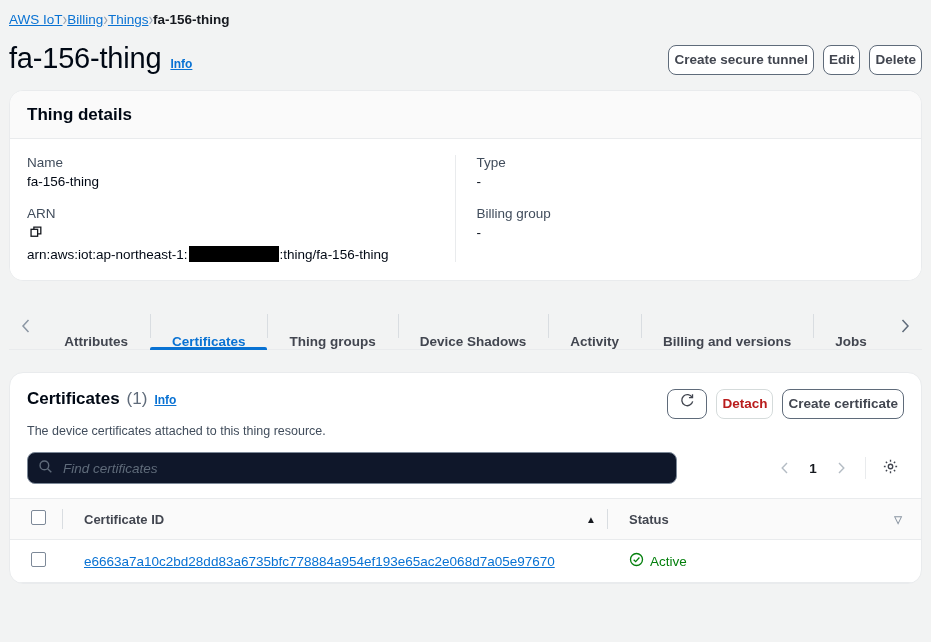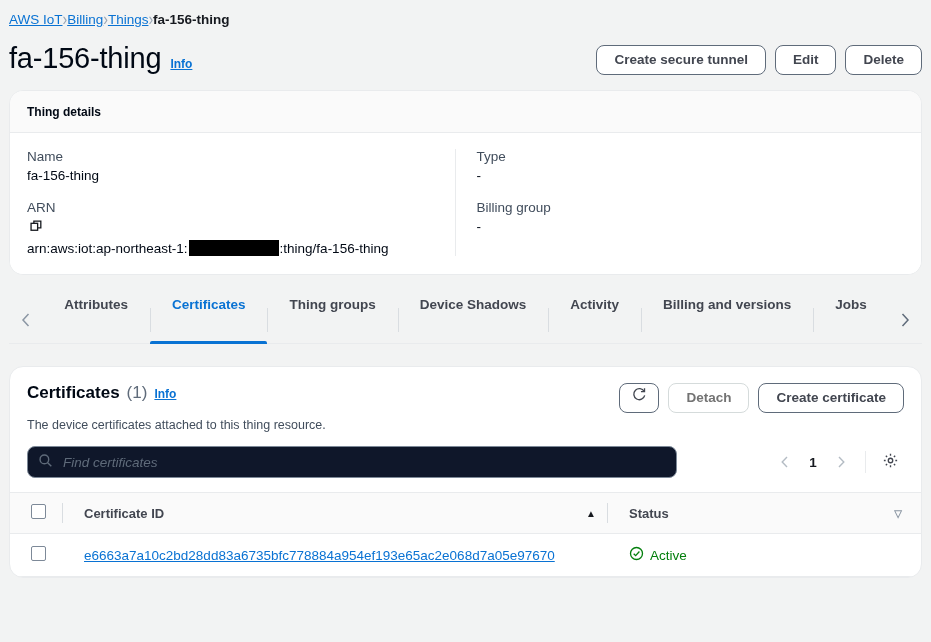--- a/index.html
+++ b/index.html
@@ -47,45 +47,45 @@
     color: #0972d3; font-size: 12px; font-weight: 700;
     text-decoration: underline; cursor: pointer;
   }
   .btn-group { display: flex; gap: 9px; padding-top: 5px; }
   .btn {
     background: #ffffff;
     border: 1px solid #5f6b7a;
     border-radius: 8px;
     color: #424650;
     font-size: 13.5px; font-weight: 700;
-    padding: 0 17px; height: 30px;
+    padding: 0 5px; height: 30px;
     line-height: 28px;
     cursor: pointer; white-space: nowrap;
     font-family: "Liberation Sans", sans-serif;
   }
   .btn.disabled {
-    color: #737373; border-color: #d5dbdb; cursor: default;
+    color: #b91c1c; border-color: #d5dbdb; cursor: default;
   }
   .btn.icon-btn { padding: 0 9px; display: flex; align-items: center; justify-content: center; width: 40px; }
 
   
   .card {
     margin: 0 9px;
     background: #ffffff;
     border: 1px solid #e9ebed;
     border-radius: 14px;
     overflow: hidden;
   }
   .card-header {
     background: #fafafa;
     border-bottom: 1px solid #e9ebed;
     padding: 14px 17px 13px 17px;
   }
   .card-header h2 {
-    margin: 0; font-size: 12px; font-weight: 700; color: #000814;
+    margin: 0; font-size: 17px; font-weight: 700; color: #000814;
   }
   .card-body { padding: 16px 17px 18px 17px; background: #fff; }
 
   
   .detail-cols { display: flex; }
   .detail-col { flex: 1 1 0; padding-right: 18px; }
   .detail-col + .detail-col { border-left: 1px solid #e9ebed; padding-left: 21px; }
   .d-label {
     font-size: 13.5px; color: #414d5c; font-weight: 400; margin-bottom: 4px;
   }
@@ -110,21 +110,21 @@
     border-bottom: 1px solid #e9ebed;
     height: 47px;
   }
   .tab-arrow {
     width: 34px; display: flex; align-items: center; justify-content: center;
     color: #8b96a3; cursor: pointer; user-select: none;
   }
   .tabs { display: flex; align-items: stretch; flex: 1; }
   .tab {
     position: relative;
-    display: flex; align-items: flex-start;
+    display: flex; align-items: flex-end;
     padding: 0 22px;
     font-size: 13.5px; font-weight: 700; color: #424650;
     cursor: pointer; white-space: nowrap;
   }
   .tab::before {
     content: ""; position: absolute; left: 0; top: 11px; bottom: 11px;
     width: 1px; background: #d9dde1;
   }
   .tab.first::before { display: none; }
   .tab.active { color: #0972d3; }

